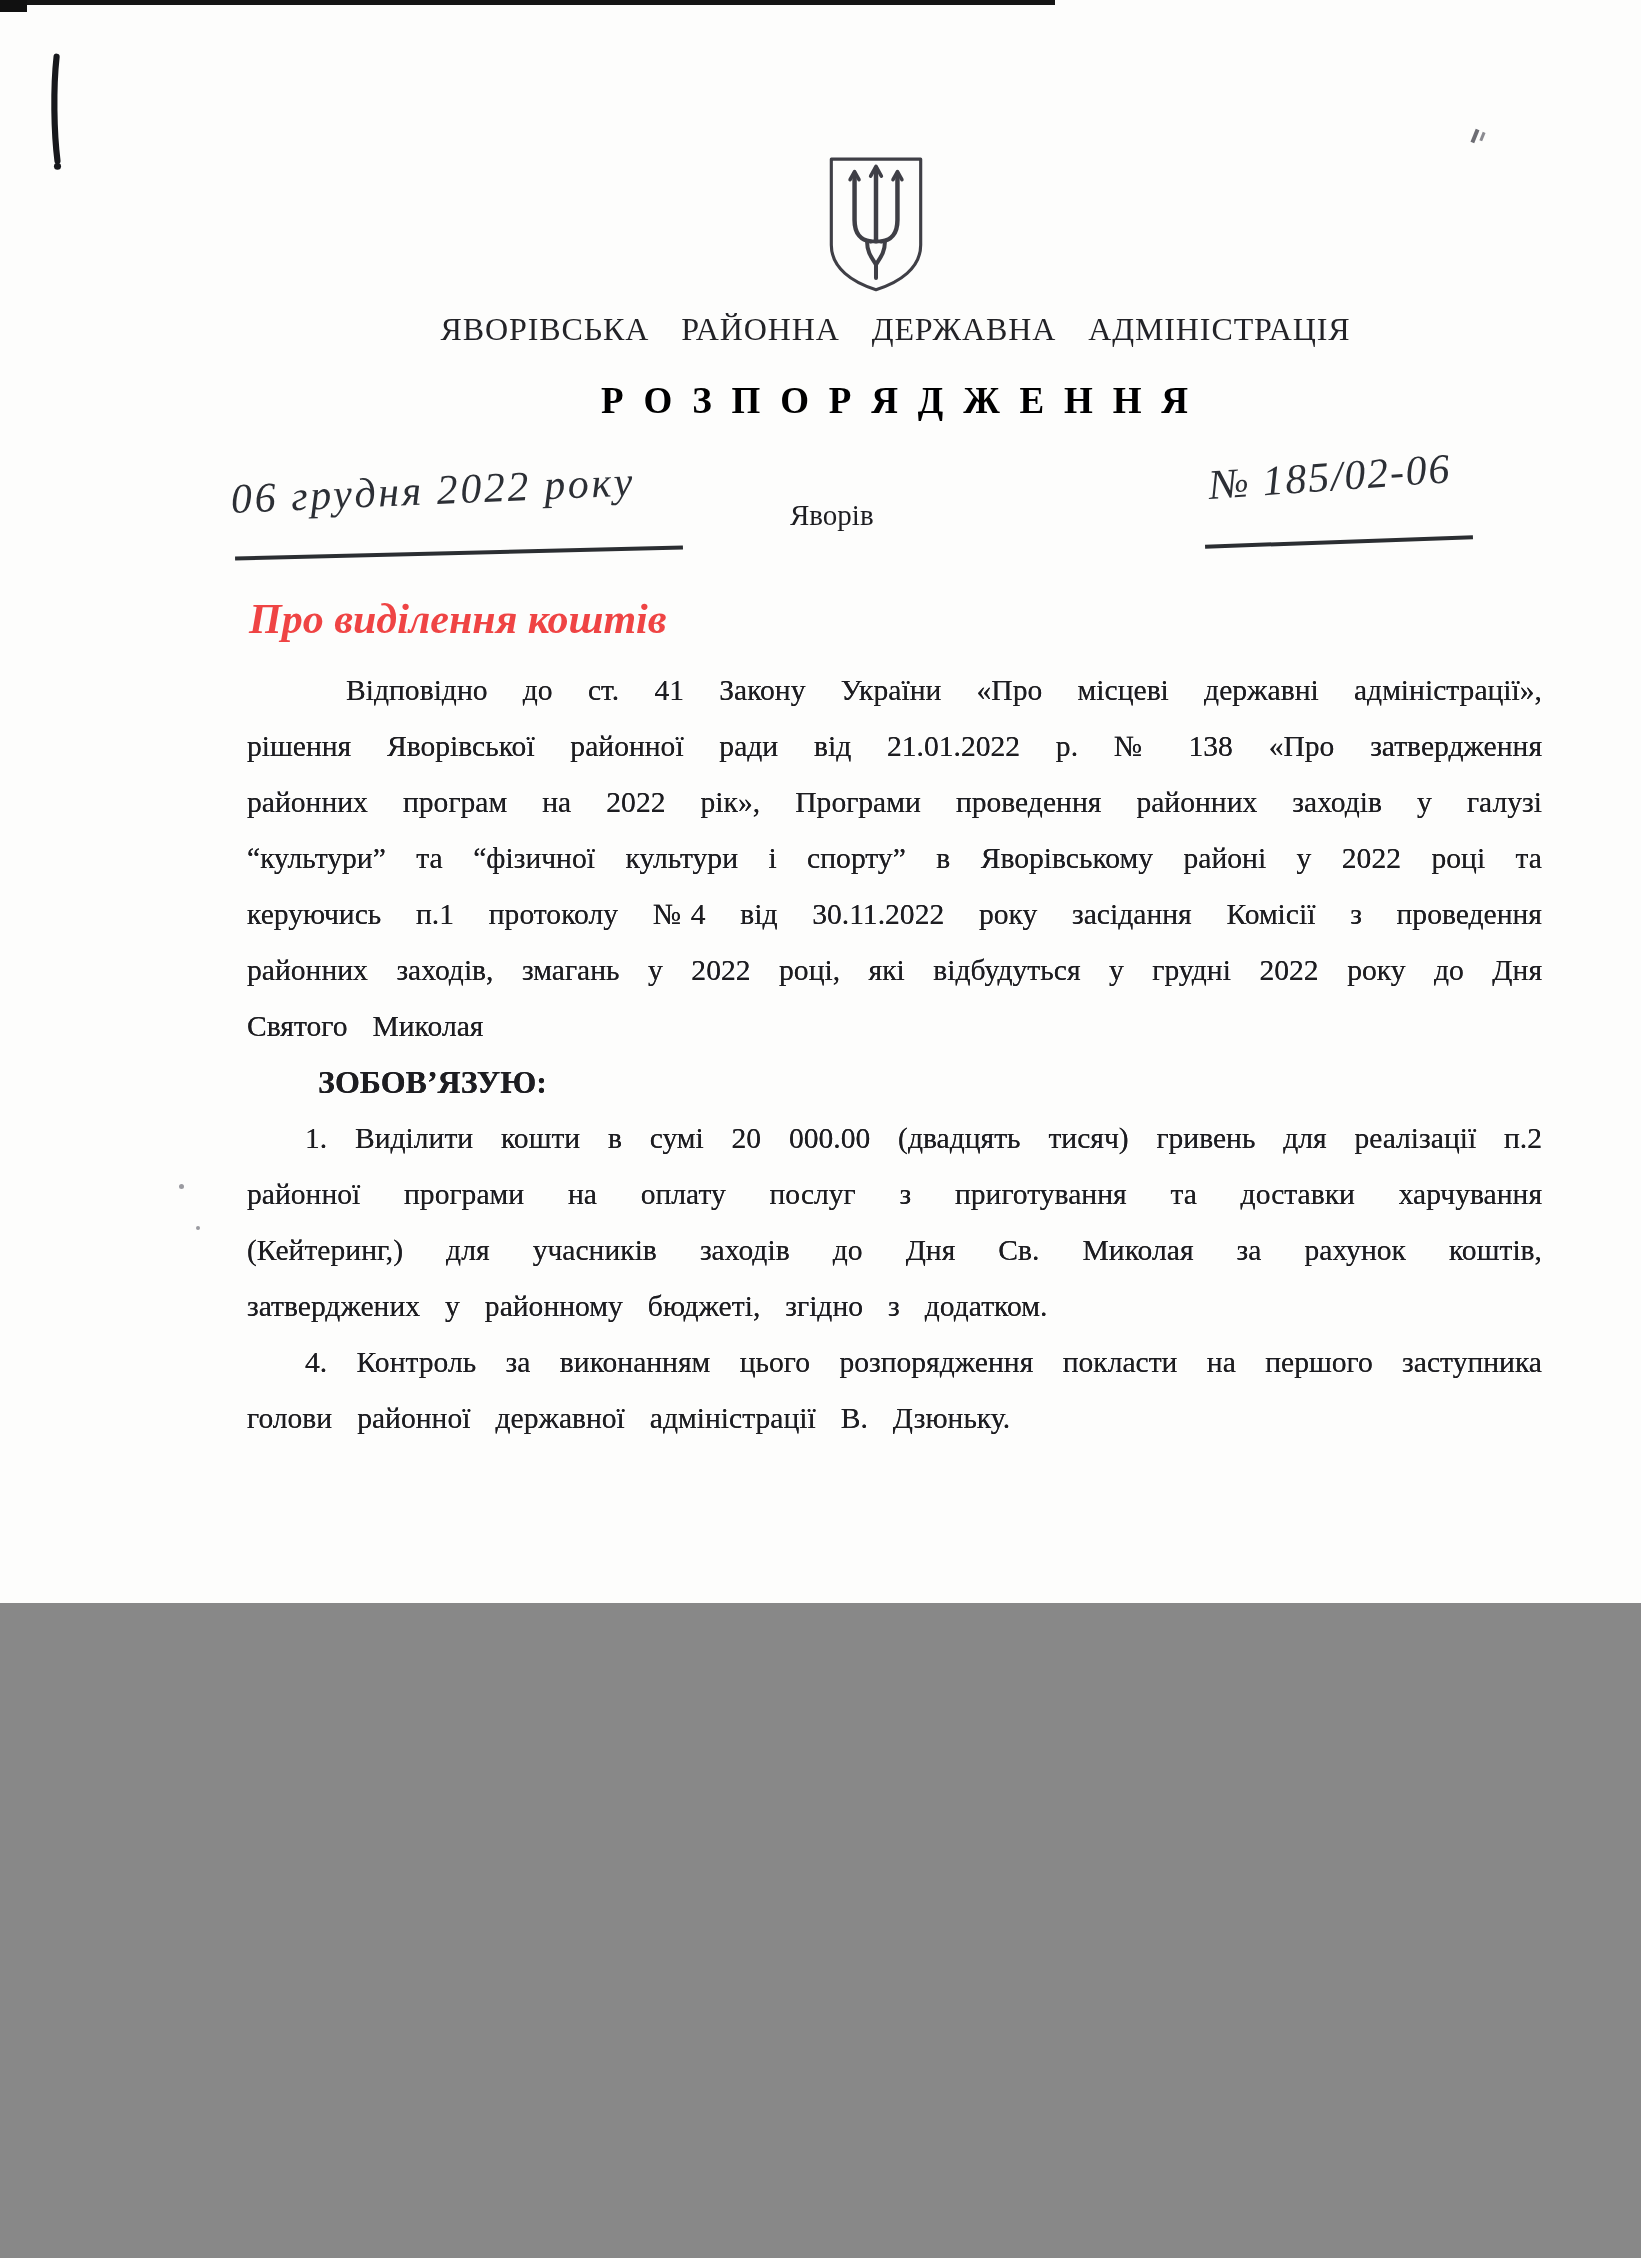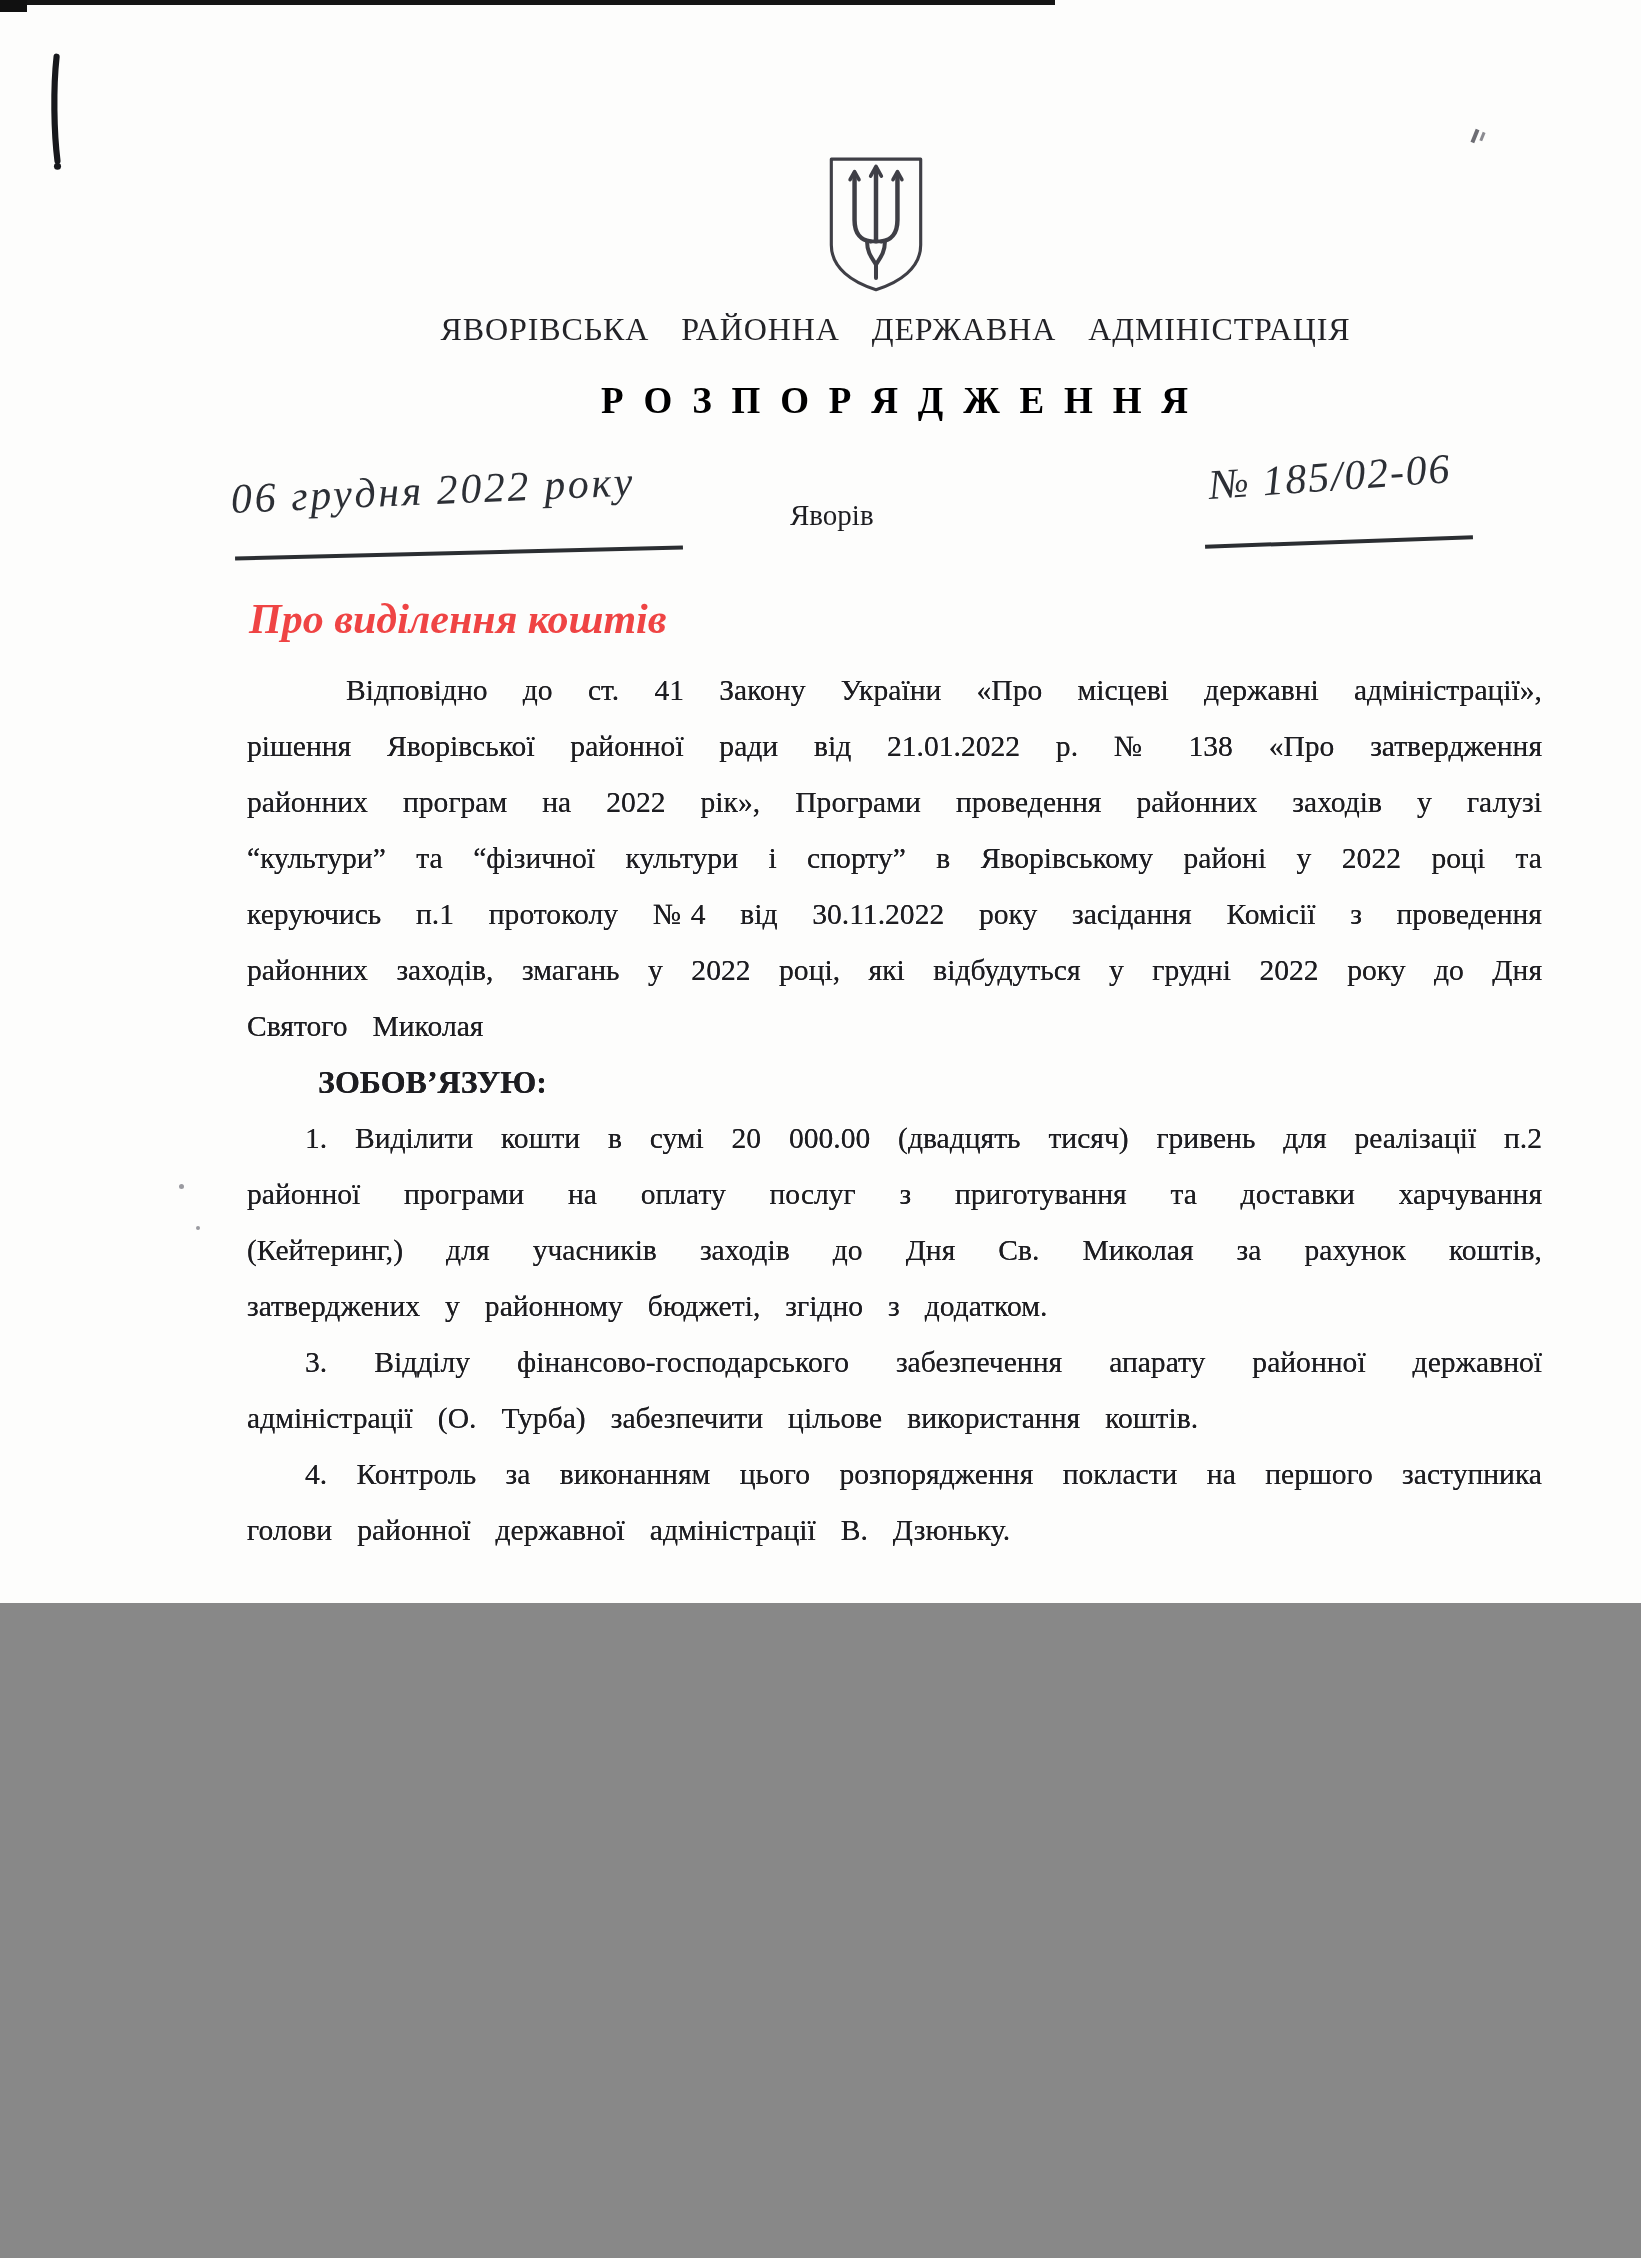--- a/index.html
+++ b/index.html
@@ -110,21 +110,20 @@
   <div class="place">Яворів</div>
   <div class="hand num-hand">№ 185/02-06</div>
   <div class="num-underline"></div>
 
   <div class="subject">Про виділення коштів</div>
 
   <div class="body">
     <p class="preamble">Відповідно до ст. 41 Закону України «Про місцеві державні адміністрації», рішення Яворівської районної ради від 21.01.2022 р. № 138 «Про затвердження районних програм на 2022 рік», Програми проведення районних заходів у галузі “культури” та “фізичної культури і спорту” в Яворівському районі у 2022 році та керуючись п.1 протоколу №4 від 30.11.2022 року засідання Комісії з проведення районних заходів, змагань у 2022 році, які відбудуться у грудні 2022 року до Дня Святого Миколая</p>
     <p class="resolve">ЗОБОВ’ЯЗУЮ:</p>
     <p class="item">1. Виділити кошти в сумі 20 000.00 (двадцять тисяч) гривень для реалізації п.2 районної програми на оплату послуг з приготування та доставки харчування (Кейтеринг,) для учасників заходів до Дня Св. Миколая за рахунок коштів, затверджених у районному бюджеті, згідно з додатком.</p>
-    <p class="item">3. Відділу фінансово-господарського забезпечення апарату районної державної адміністрації (О. Турба) забезпечити цільове використання коштів.</p>
     <p class="item">4. Контроль за виконанням цього розпорядження покласти на першого заступника голови районної державної адміністрації В. Дзюньку.</p>
   </div>
 
   <div class="speck" style="left:179px;top:1184px;width:5.3px;height:5.3px;"></div>
   <div class="speck" style="left:196px;top:1226px;width:4.4px;height:4.4px;"></div>
   <div class="speck" style="left:1072px;top:2241px;width:4.4px;height:4.4px;"></div>
 
   <div class="sig-title">Голова</div>
   <div class="sig-name">Я. КОМИНСЬКИЙ</div>
 

